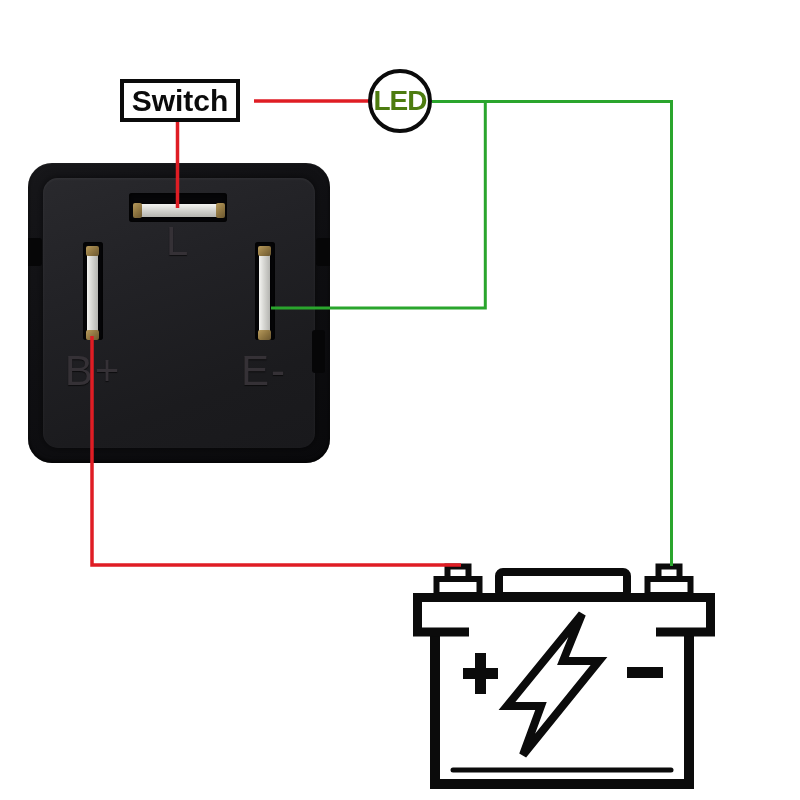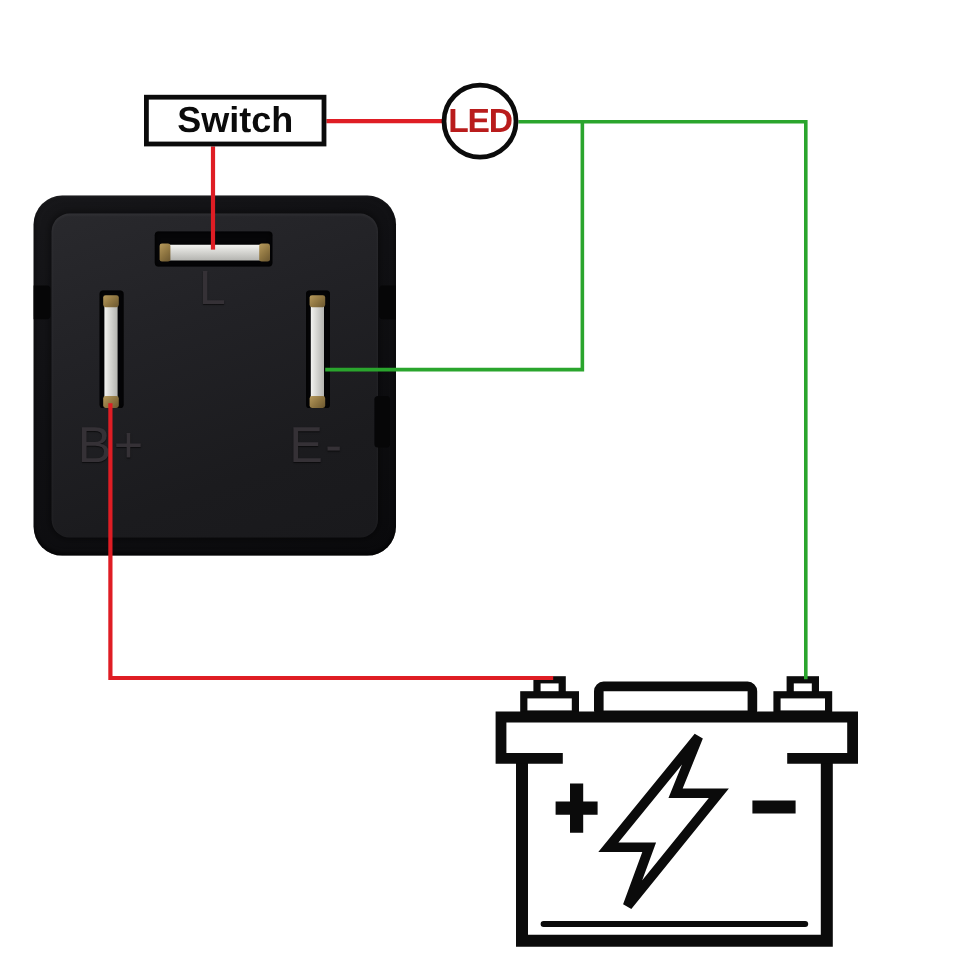--- a/index.html
+++ b/index.html
@@ -50,33 +50,33 @@
     position:absolute;transform:translate(-50%,-50%);
     color:#353136;font-size:42px;font-weight:400;letter-spacing:2px;white-space:nowrap;
     text-shadow:0 1px 1px rgba(0,0,0,.6);
   }
   .pin-label-top{left:150px;top:78px;font-size:40px;}
   .pin-label-left{left:65px;top:208px;}
   .pin-label-right{left:236px;top:208px;}
 
   
   .switch-box{
-    position:absolute;left:120px;top:79px;width:152px;height:43px;z-index:3;
+    position:absolute;left:120px;top:79px;width:120px;height:43px;z-index:3;
     background:#ffffff;border:4px solid #0b0b0b;box-sizing:border-box;
     display:flex;align-items:center;justify-content:center;
   }
   .switch-box span{font-size:30px;font-weight:bold;color:#0b0b0b;line-height:1;}
 
   
   .led-circle{
     position:absolute;left:368px;top:69px;width:64px;height:64px;z-index:3;
     background:#ffffff;border:4px solid #0b0b0b;border-radius:50%;box-sizing:border-box;
     display:flex;align-items:center;justify-content:center;
   }
-  .led-circle span{font-size:28px;font-weight:bold;color:#b91c1c;letter-spacing:-1px;line-height:1;}
+  .led-circle span{font-size:28px;font-weight:bold;color:#4d7c0f;letter-spacing:-1px;line-height:1;}
 </style>
 </head>
 <body>
 
 <div id="stage">
 
   <div class="relay">
     <div class="relay-face"></div>
     <div class="relay-notch notch-left"></div>
     <div class="relay-notch notch-right-top"></div>

